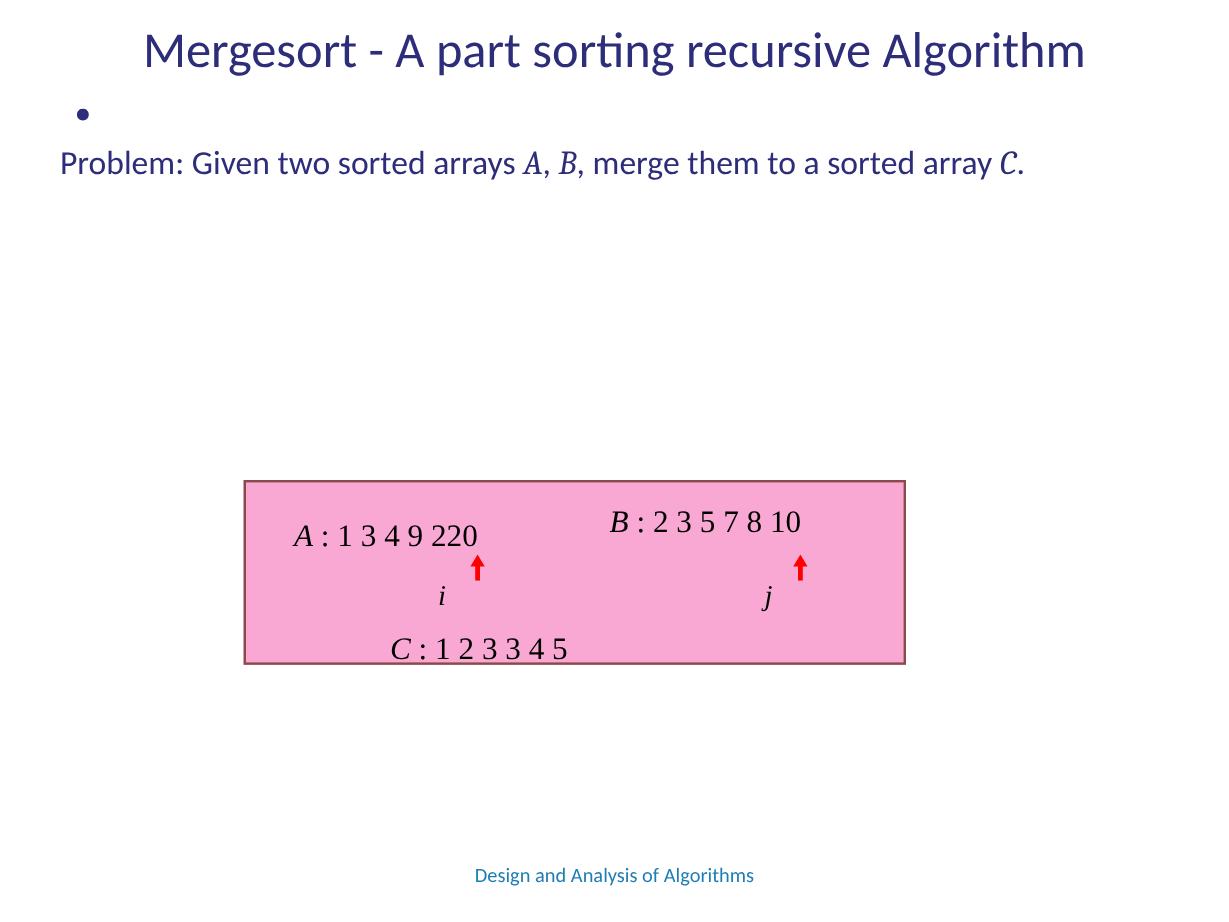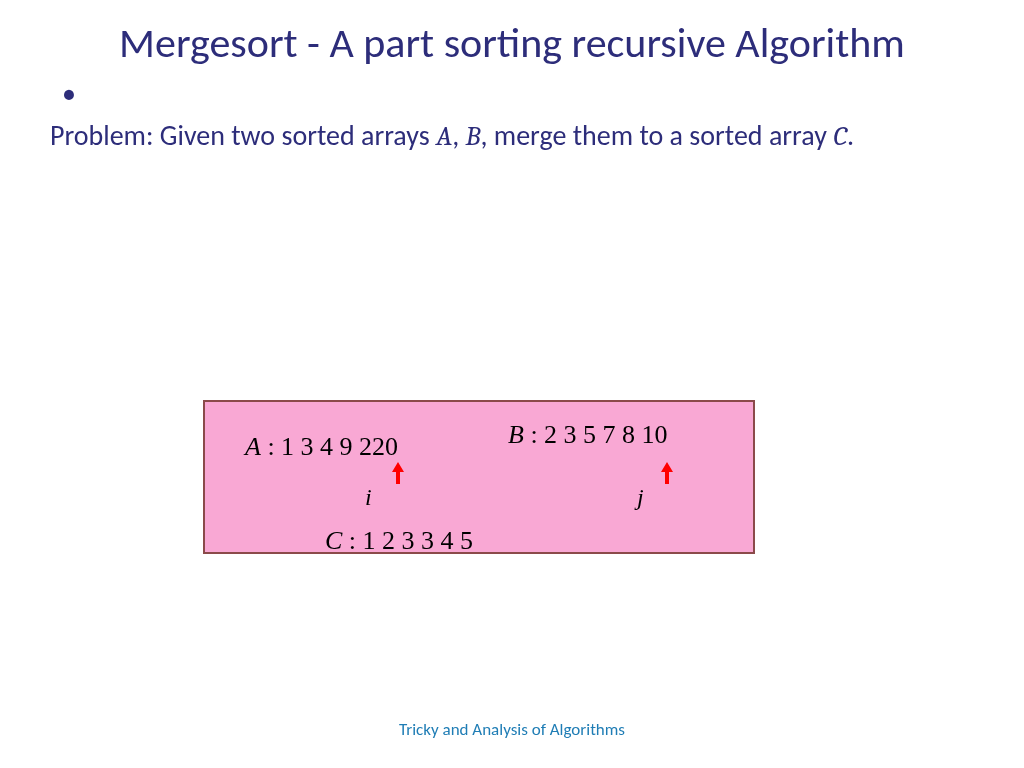--- a/index.html
+++ b/index.html
@@ -156,13 +156,13 @@
       <path d="M7 0 L13 10 L9 10 L9 22 L5 22 L5 10 L1 10 Z" fill="#ff0000"></path>
     </svg>
   </div>
   <div class="pointer-label label-j">j</div>
 
   <div class="array-line array-c">
     <span class="math-italic">C</span><span> : 1 2 3 3 4 5</span>
   </div>
 </div>
 
-<div class="footer">Tricky and Analysis of Algorithms</div>
+<div class="footer">Design and Analysis of Algorithms</div>
 
 </body></html>

